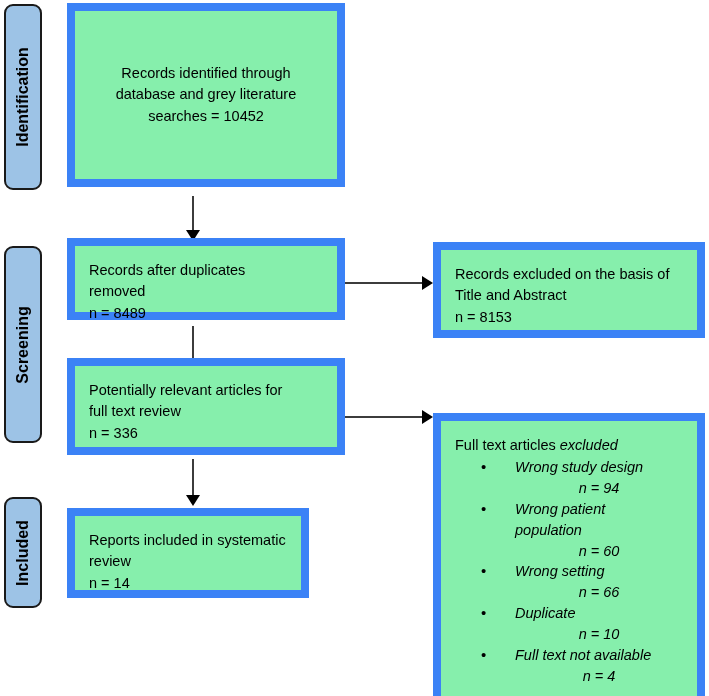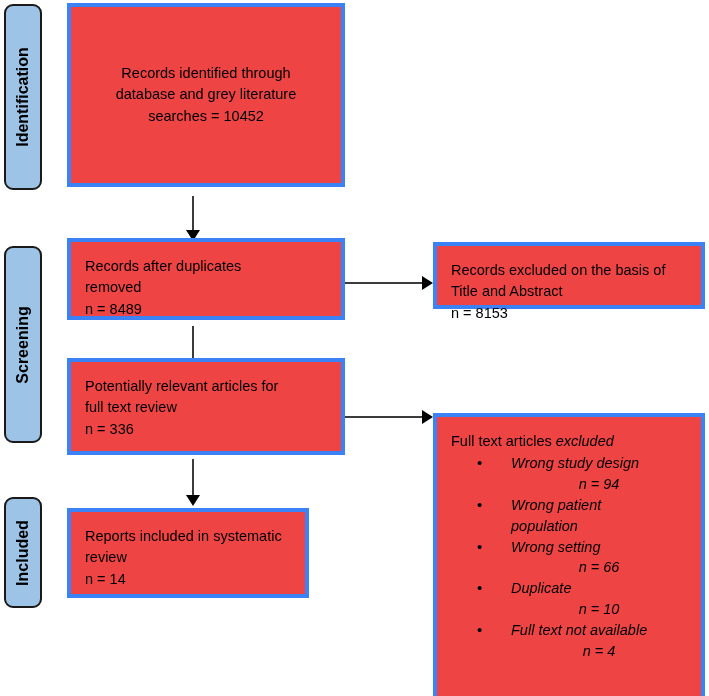--- a/index.html
+++ b/index.html
@@ -36,22 +36,22 @@
     color: #000000;
     letter-spacing: 0px;
     white-space: nowrap;
     transform: rotate(-90deg);
     transform-origin: center center;
   }
 
   
   .flow-box {
     position: absolute;
-    background: #ef4444;
-    border: 4px solid #3b82f6;
+    background: #86efac;
+    border: 8px solid #3b82f6;
     box-sizing: border-box;
     padding: 14px 14px 10px 14px;
   }
   .flow-box .box-text {
     font-size: 14.5px;
     line-height: 1.47;
     color: #000000;
     white-space: pre-line;
   }
 
@@ -161,21 +161,21 @@
 
   <div class="flow-box" style="left:67px; top:238px; width:278px; height:82px;">
     <div class="box-text">Records after duplicates
 removed
 n = 8489</div>
   </div>
 
   <div class="h-line" style="left:345px; top:282px; width:80px;"></div>
   <div class="arrow-right" style="left:422px; top:276px;"></div>
 
-  <div class="flow-box" style="left:433px; top:242px; width:272px; height:67px;">
+  <div class="flow-box" style="left:433px; top:242px; width:272px; height:96px;">
     <div class="box-text">Records excluded on the basis of
 Title and Abstract
 n = 8153</div>
   </div>
 
   <div class="v-line" style="left:192px; top:326px; height:40px;"></div>
   <div class="arrow-down" style="left:186px; top:364px;"></div>
 
   <div class="flow-box" style="left:67px; top:358px; width:278px; height:97px;">
     <div class="box-text">Potentially relevant articles for
@@ -199,20 +199,21 @@
     <p class="excl-head"><span>Full text articles </span><span class="ital">excluded</span></p>
 
     <ul class="excl-list">
       <li>
         <span>Wrong study design</span>
         <span class="excl-n">n = 94</span>
       </li>
       <li>
         <span style="white-space:pre-line">Wrong patient
 population</span>
+        <span class="excl-n">n = 60</span>
       </li>
       <li>
         <span>Wrong setting</span>
         <span class="excl-n">n = 66</span>
       </li>
       <li>
         <span>Duplicate</span>
         <span class="excl-n">n = 10</span>
       </li>
       <li>

